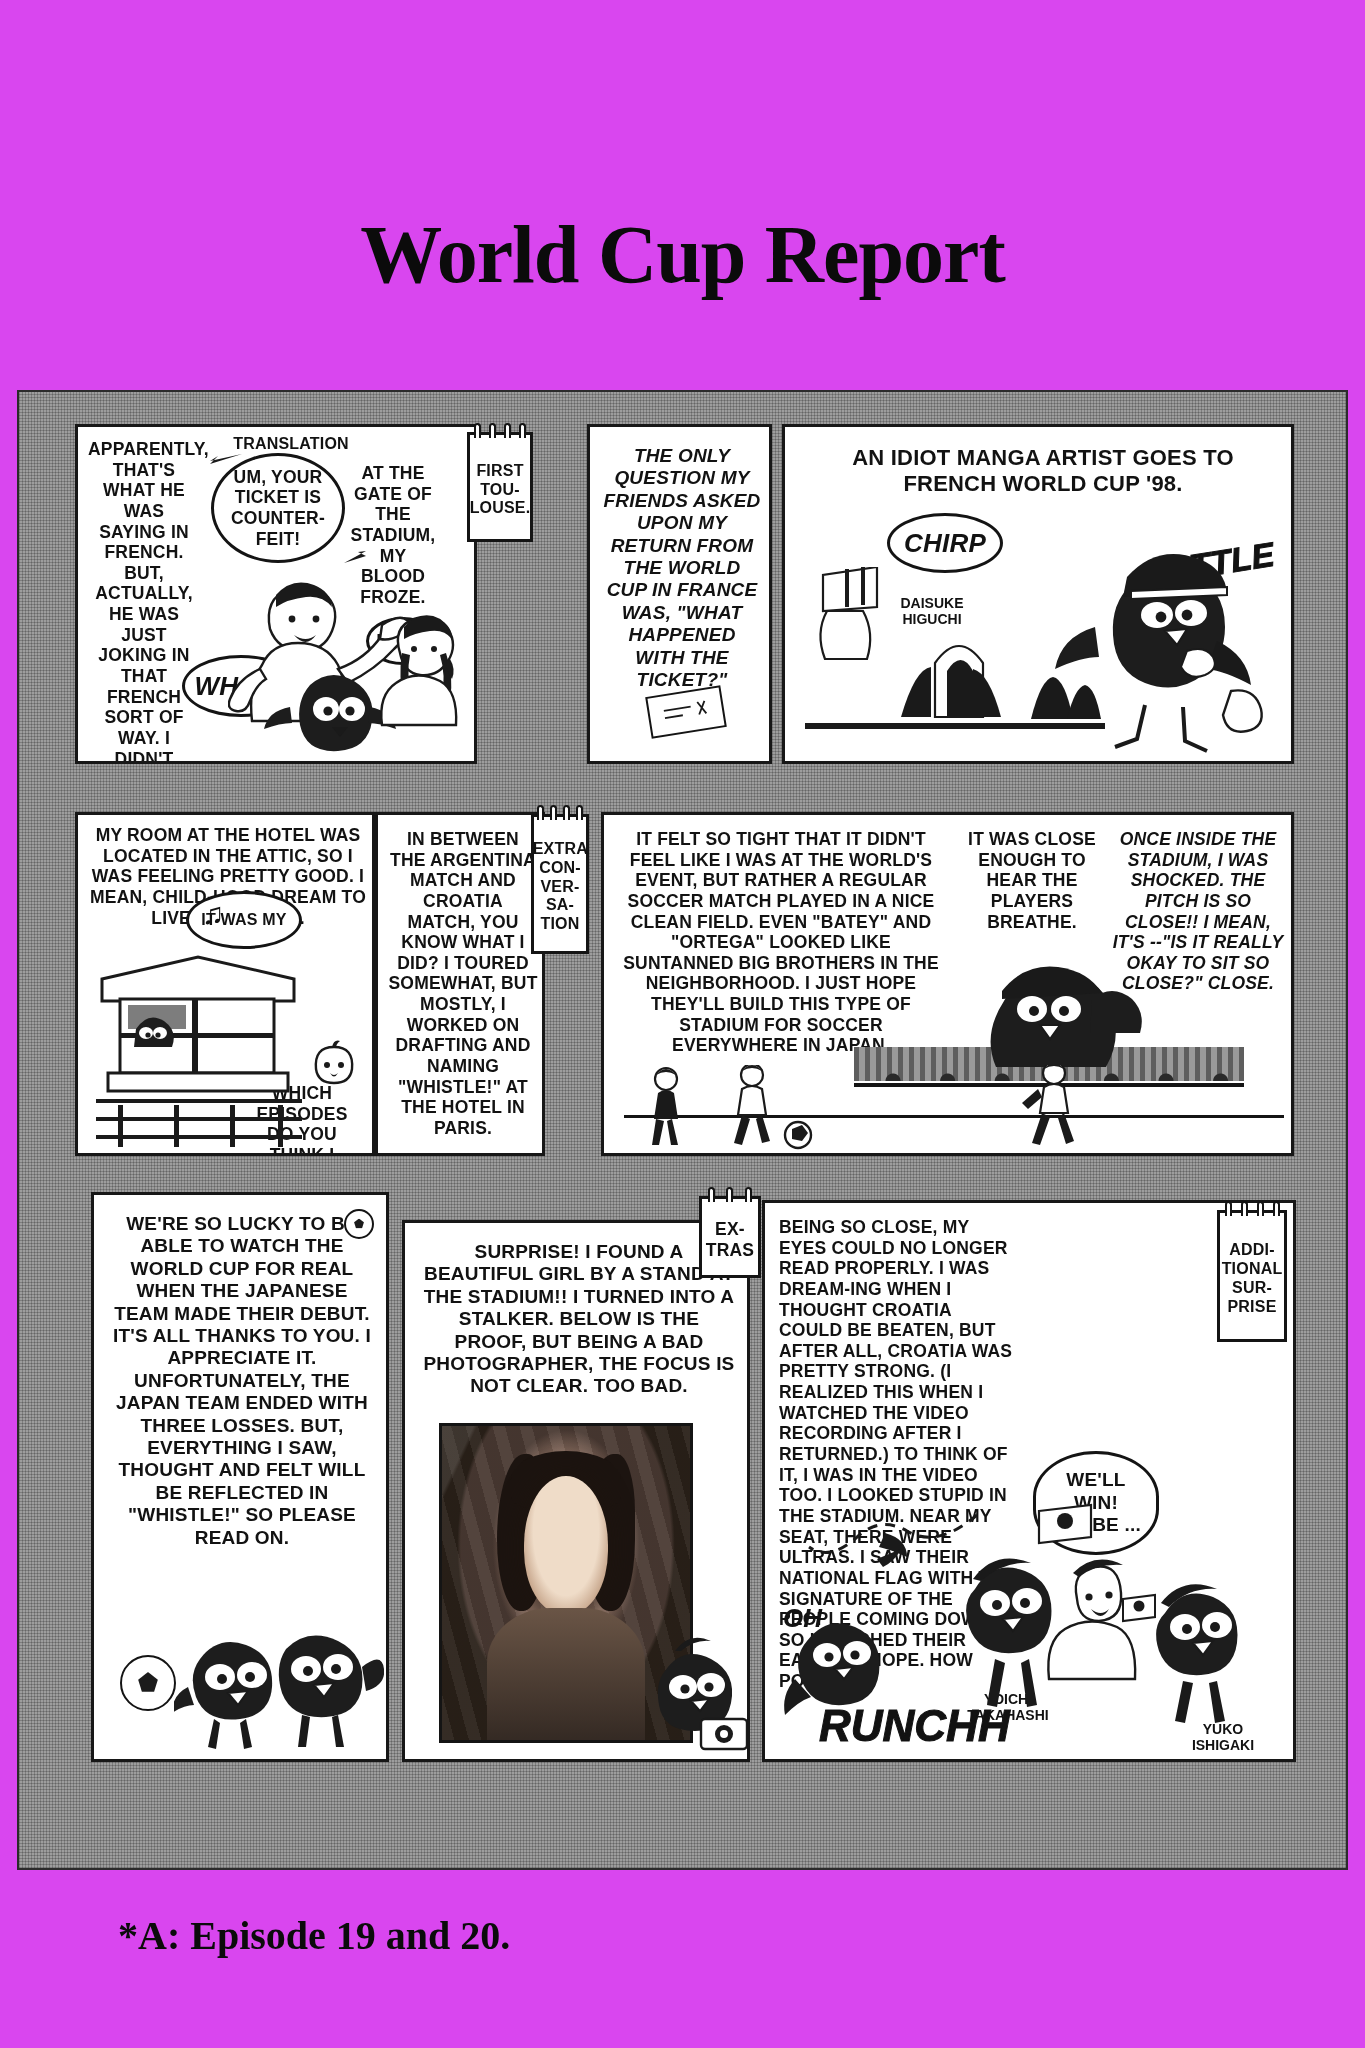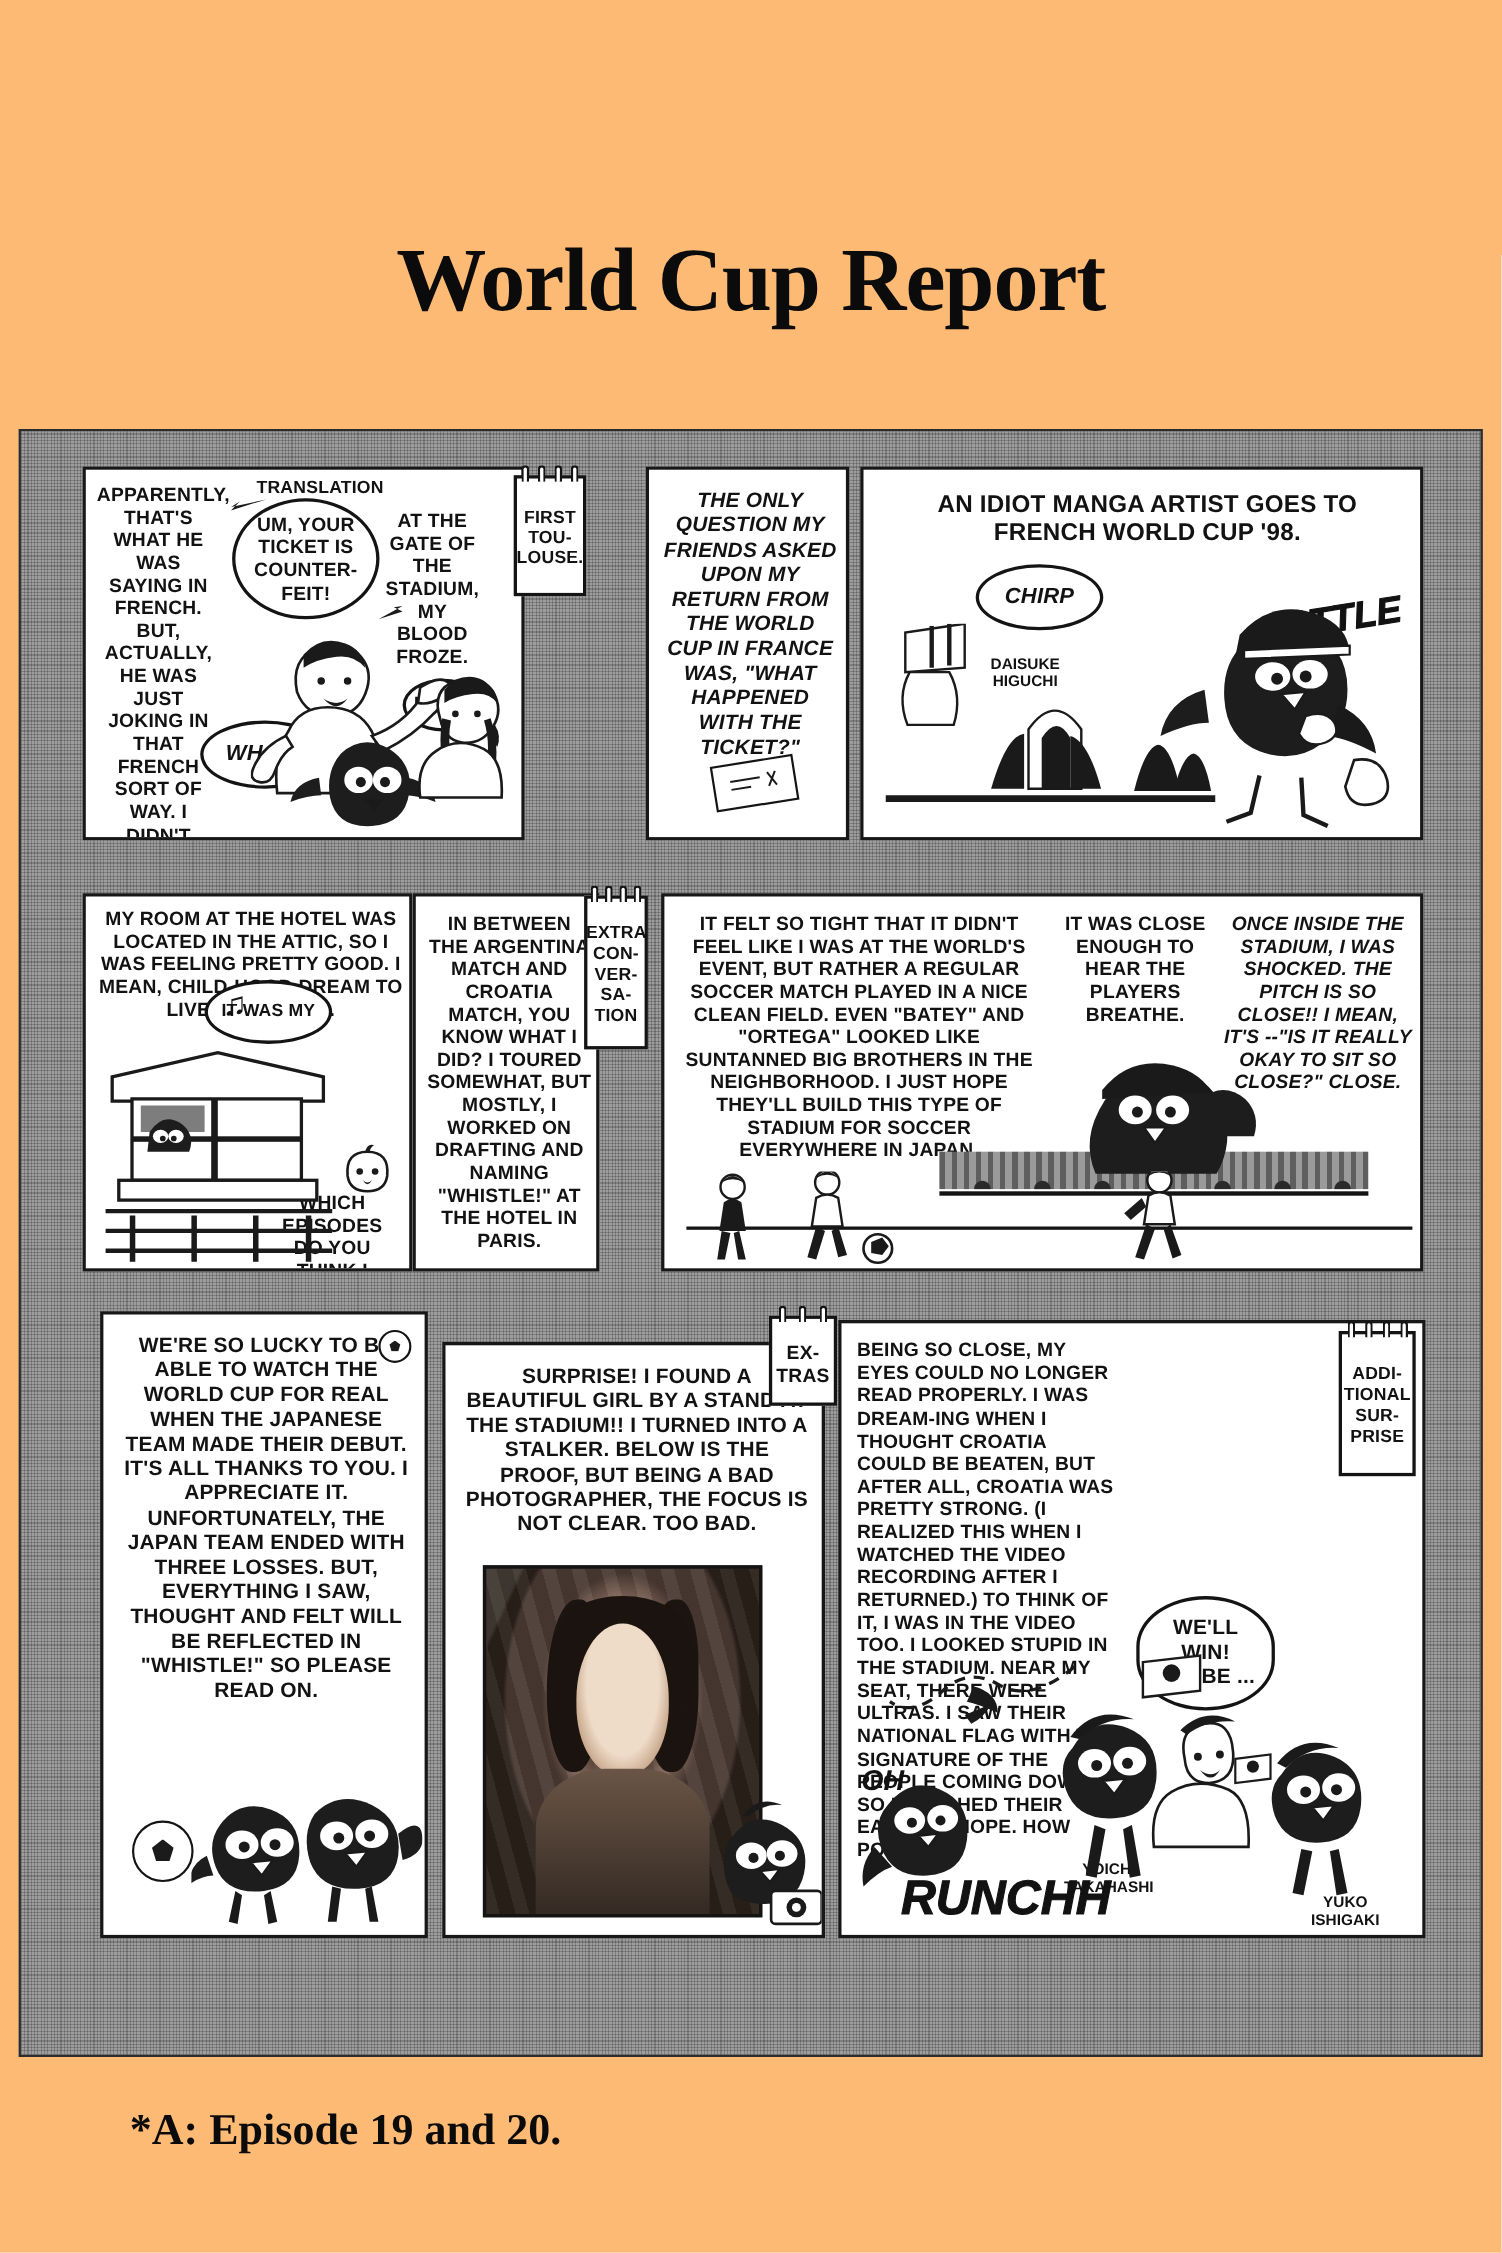--- a/index.html
+++ b/index.html
@@ -10,21 +10,21 @@
   body {
     width: 1365px;
     height: 2048px;
     font-family: "Liberation Sans", sans-serif;
     overflow: hidden;
   }
   .page {
     position: relative;
     width: 1365px;
     height: 2048px;
-    background: #fdba74;
+    background: #d946ef;
   }
   
   .page-title {
     position: absolute;
     left: 0;
     top: 208px;
     width: 1365px;
     text-align: center;
     font-family: "Liberation Serif", serif;
     font-weight: bold;
@@ -68,21 +68,21 @@
     font-weight: bold;
     color: #121212;
     line-height: 1.18;
     text-align: center;
     letter-spacing: .2px;
   }
   .s11 { font-size: 16px; text-align: center; }
   .s12 { font-size: 17.5px; }
   .s13 { font-size: 19px; }
   .s15 { font-size: 22px; }
-  .s18 { font-size: 20px; }
+  .s18 { font-size: 26px; }
   .left { text-align: left; }
   .ital { font-style: italic; }
 
   
   .balloon {
     position: absolute;
     background: #fff;
     border: 3px solid #141414;
     border-radius: 50% / 50%;
     display: flex;

